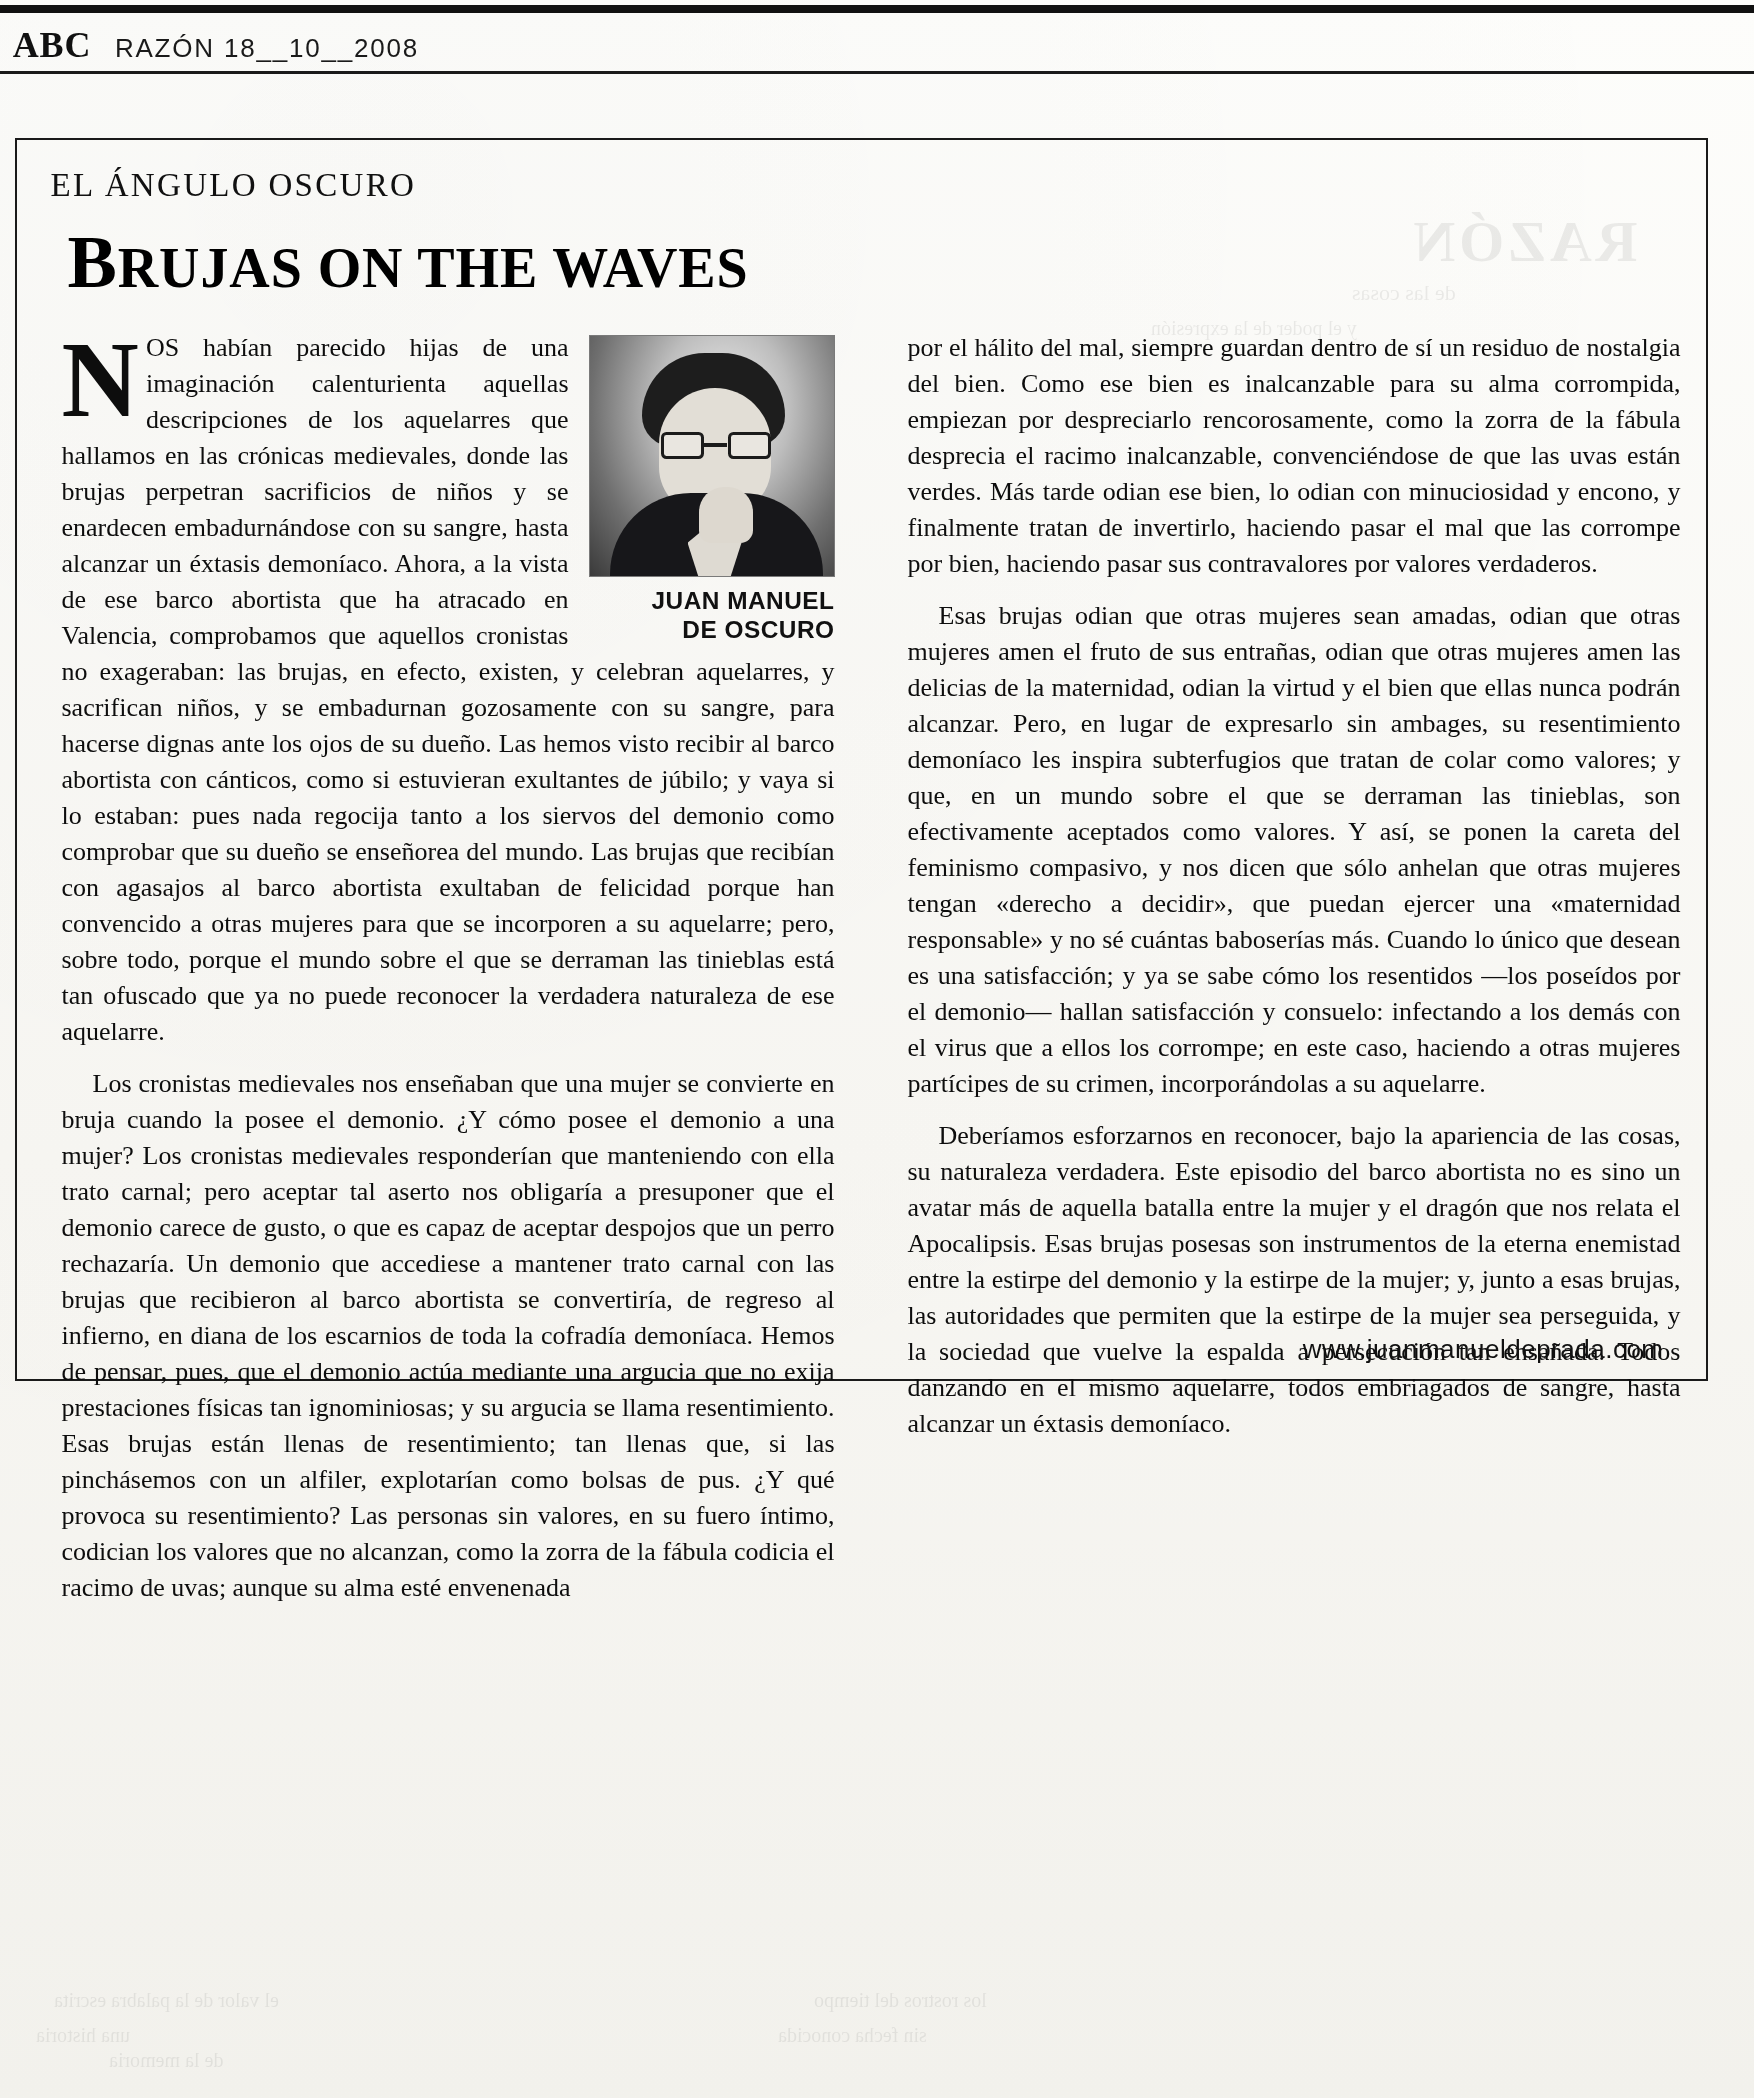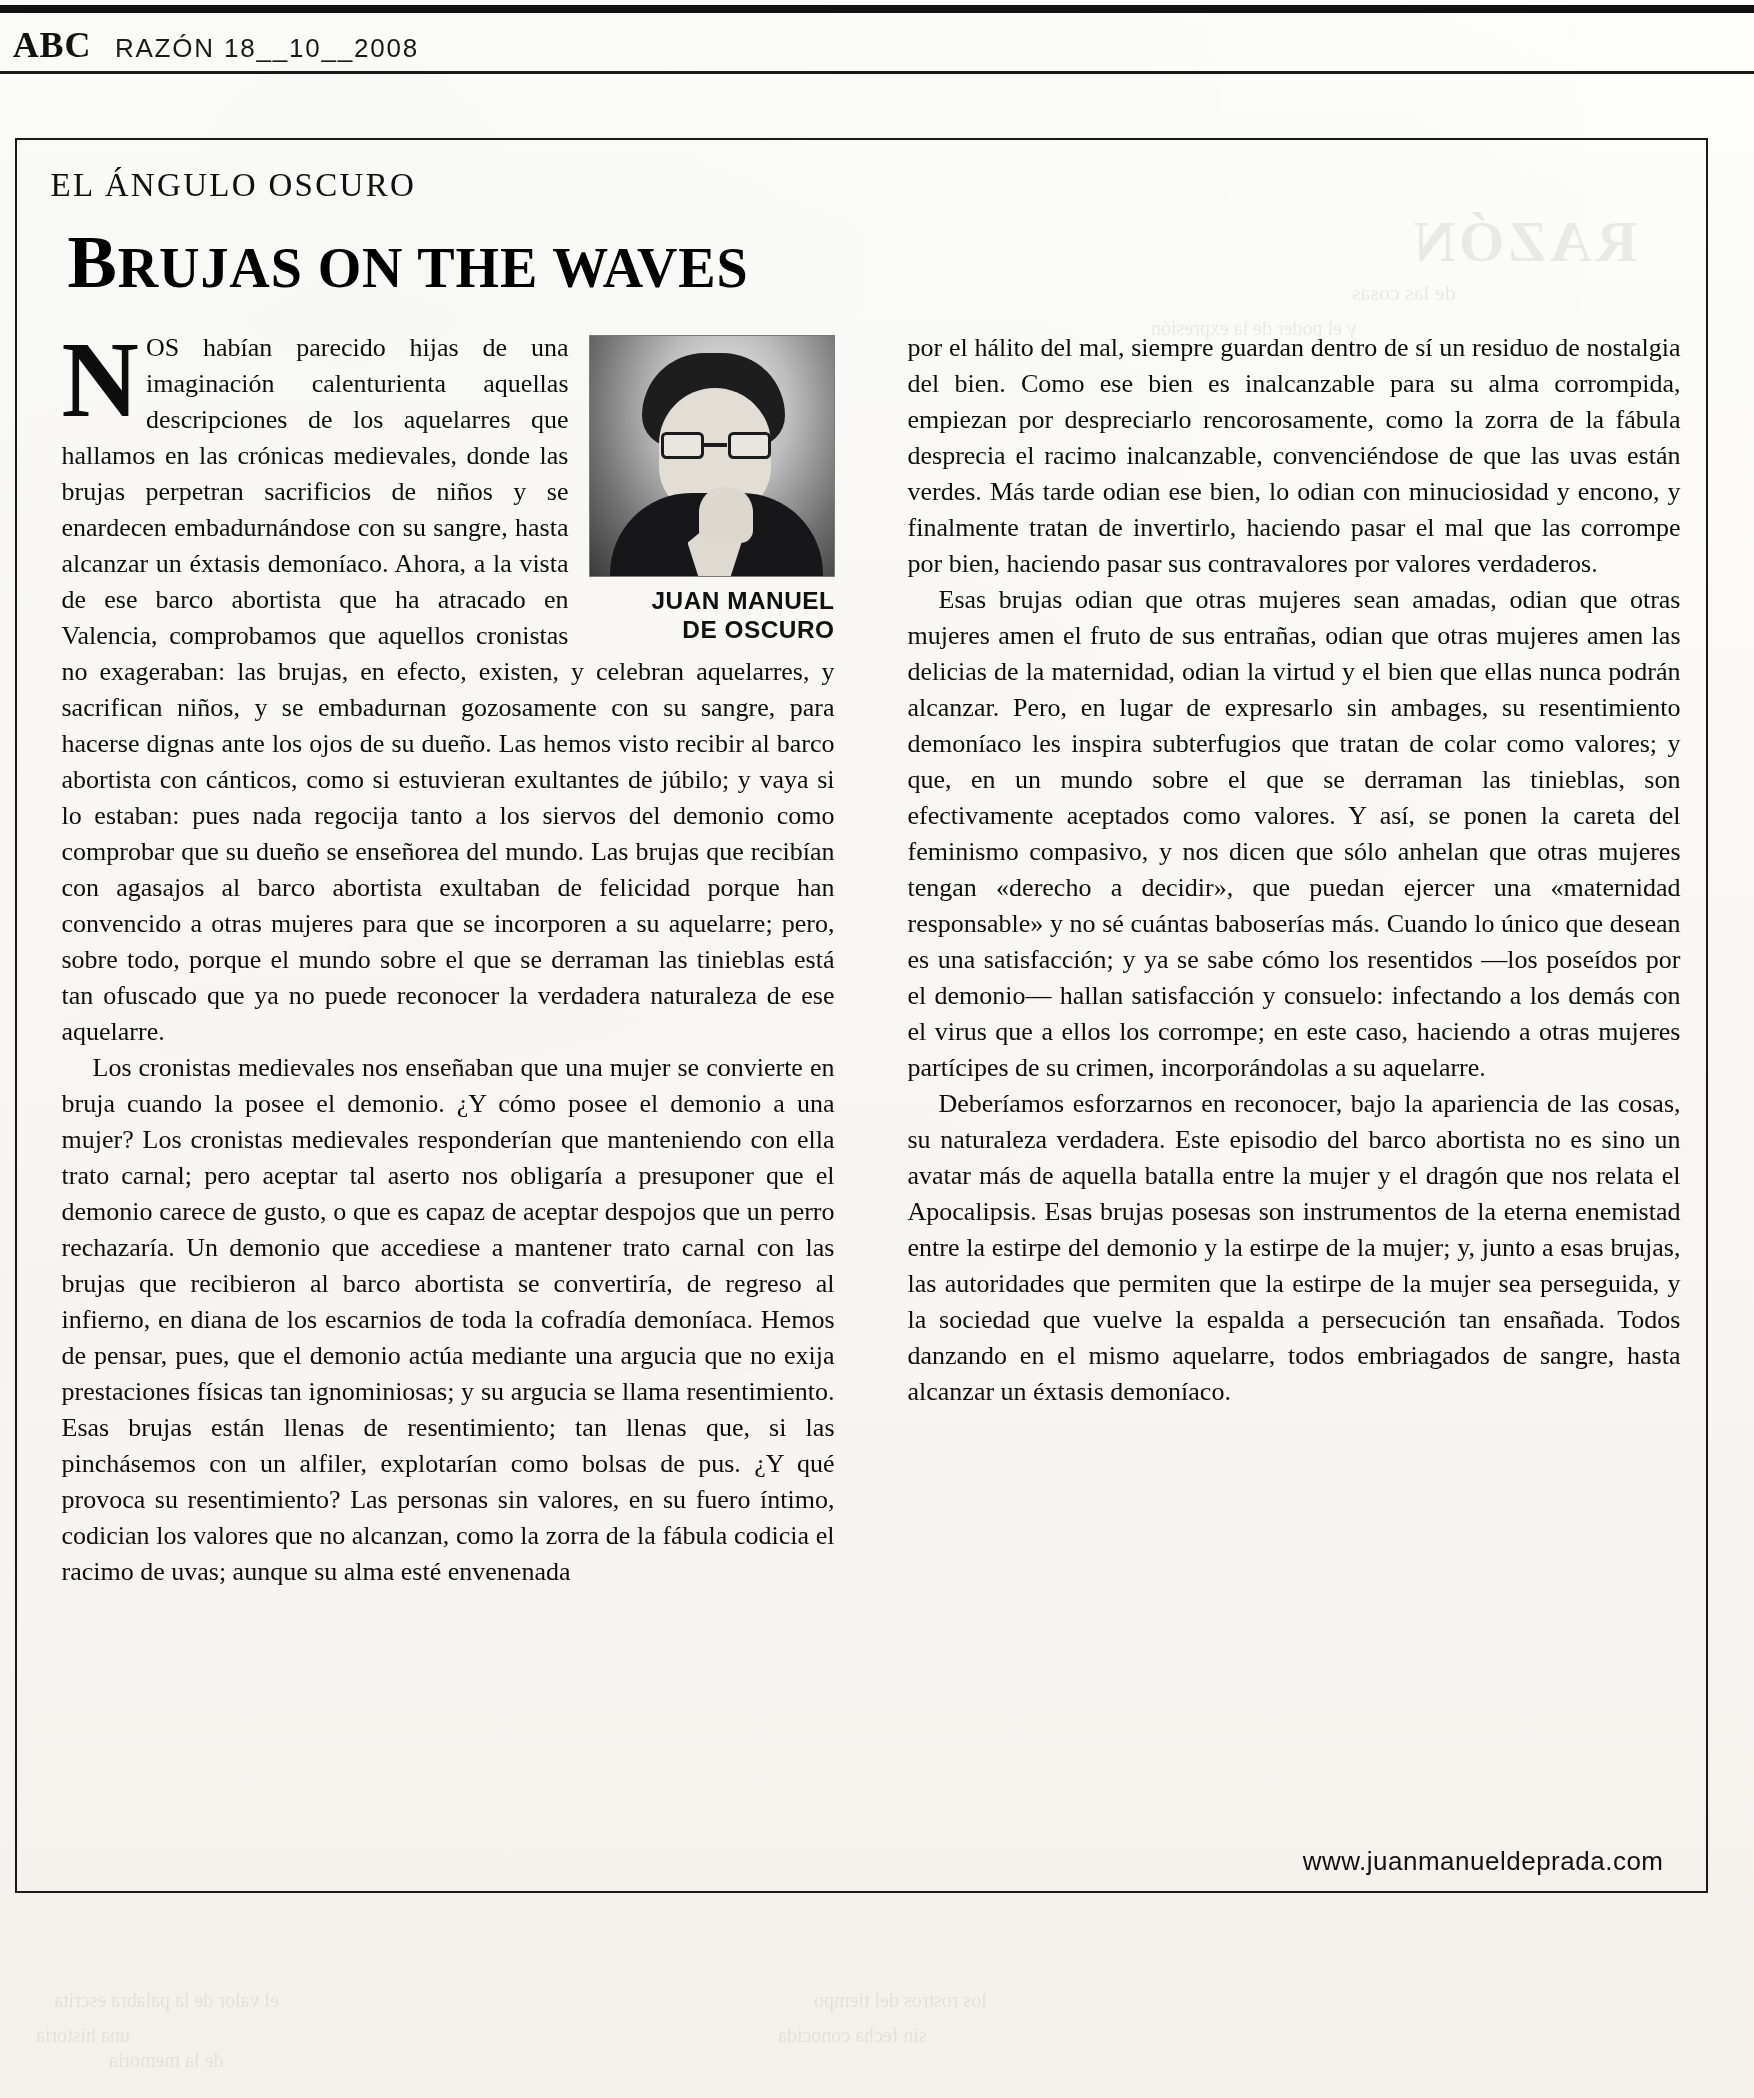--- a/index.html
+++ b/index.html
@@ -79,21 +79,21 @@
   .bleed.b6 { bottom: 27px; left: 109px; font-size: 20px; }
   .bleed.b7 { bottom: 87px; left: 814px; font-size: 20px; }
   .bleed.b8 { bottom: 52px; left: 778px; font-size: 20px; }
 
   
   .frame {
     position: absolute;
     top: 138px;
     left: 14.5px;
     width: 1693px;
-    height: 1755px;
+    height: 1243px;
     border: 2.7px solid #1a1a1a;
     box-sizing: border-box;
   }
 
   .kicker {
     position: absolute;
     top: 27px;
     left: 34px;
     font-family: "Liberation Serif", serif;
     font-size: 33px;
@@ -135,21 +135,21 @@
   .col.left { left: 0; }
   .col.right { left: 846px; }
 
   .col p {
     margin: 0 0 0 0;
     text-indent: 31px;
   }
   .col p.first {
     text-indent: 0;
   }
-  .col p + p { margin-top: 0; }
+  .col p + p { margin-top: 16px; }
 
   .dropcap {
     float: left;
     font-family: "Liberation Serif", serif;
     font-size: 107px;
     line-height: 87px;
     font-weight: bold;
     padding: 5.4px 7.2px 0 0;
     margin-top: 1.8px;
   }

